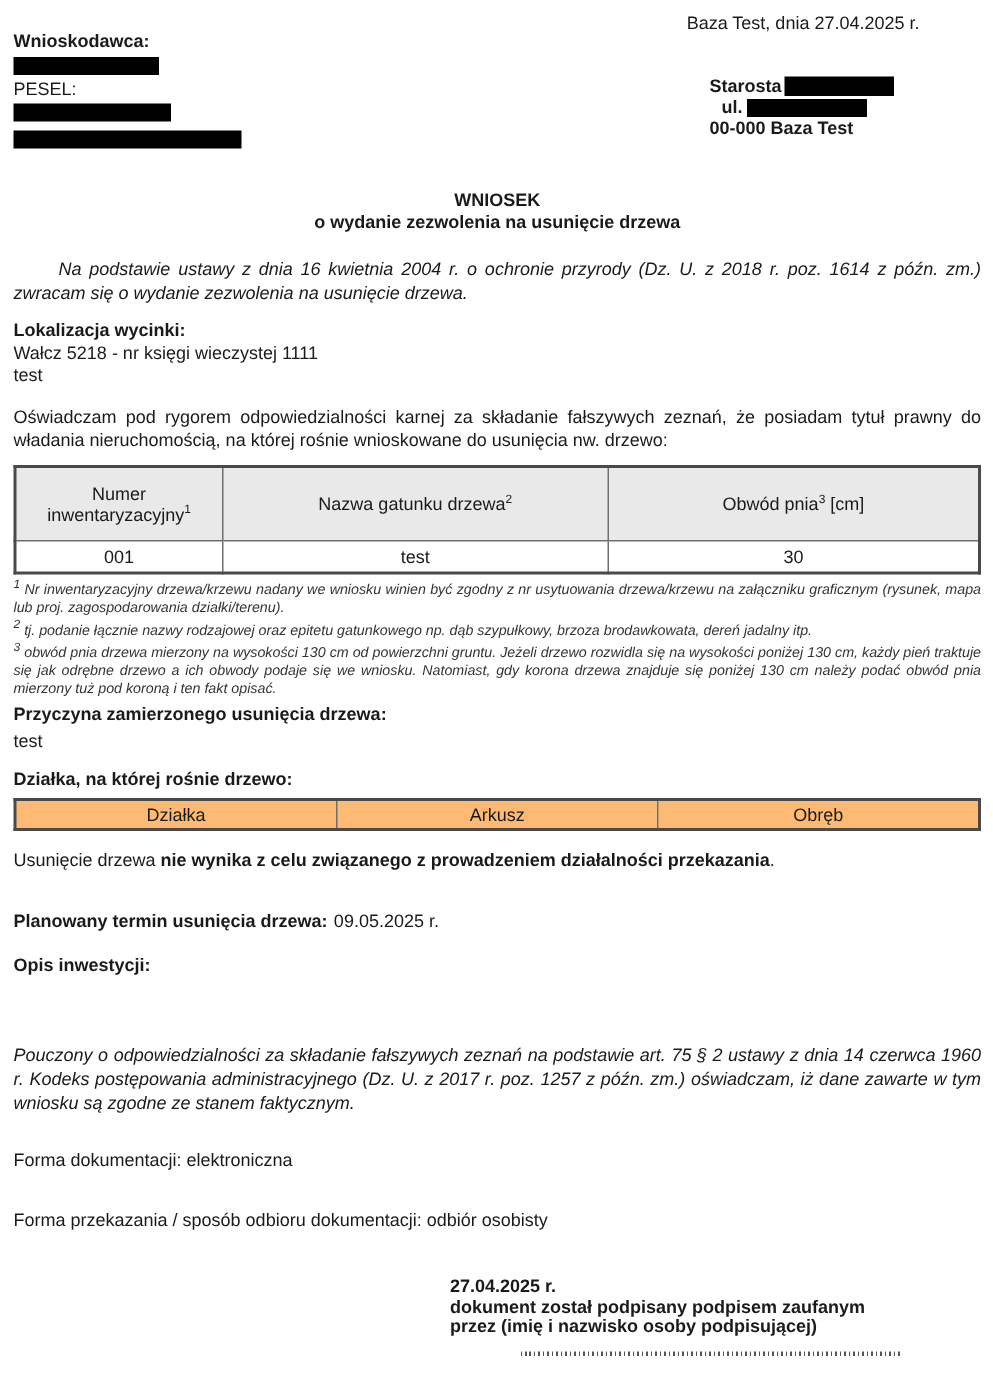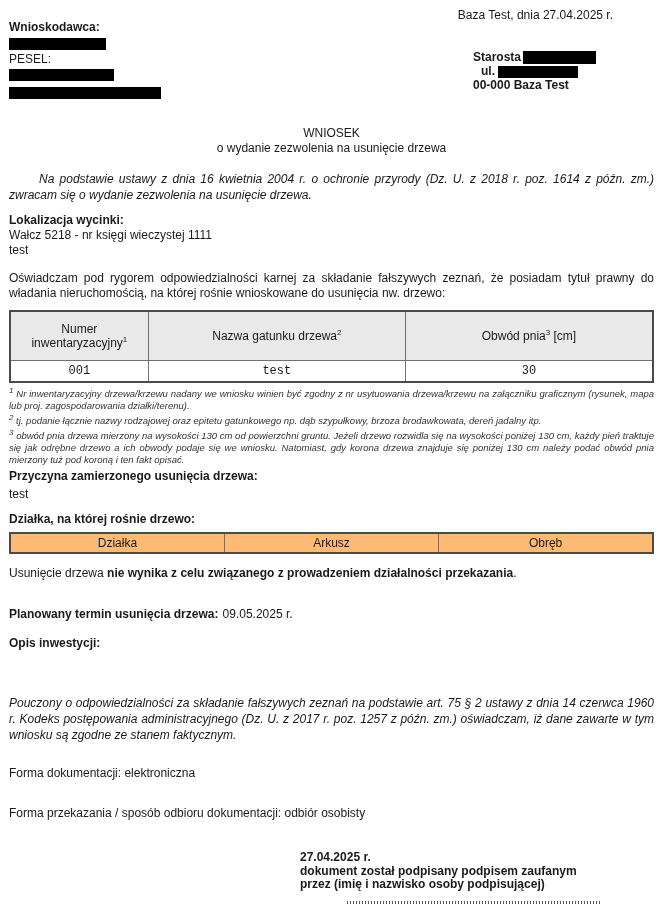--- a/index.html
+++ b/index.html
@@ -29,34 +29,34 @@
   .bar-address { width: 152px; height: 12px; margin: 6px 0 0 0; }
 
   .authority-block { position: absolute; top: 51px; left: 441px; line-height: 13px; font-weight: bold; margin-left: 32px; }
   .authority-block .row { margin-bottom: 1px; }
   .bar-authority-name   { width: 73px; height: 13px; margin-left: 2px; }
   .bar-authority-street { width: 80px; height: 12px; margin-left: 3px; }
   .authority-street-row { padding-left: 8px; }
 
   
   .content { position: absolute; top: 0; left: 9px; width: 645px; }
-  .title-block { margin-top: 126px; text-align: center; font-weight: normal; line-height: 15px; }
+  .title-block { margin-top: 126px; text-align: center; font-weight: bold; line-height: 15px; }
   .intro-para { margin-top: 16px; text-align: justify; text-indent: 30px; line-height: 15.5px; font-style: italic; }
   .section-label { font-weight: bold; line-height: 15px; }
   .loc-block { margin-top: 10px; line-height: 15px; }
   .decl-para { margin-top: 13px; text-align: justify; line-height: 15px; }
 
   table.doc-table { margin-top: 9px; width: 100%; border-collapse: collapse; border: 2px solid #4a4a4a; }
   table.doc-table th, table.doc-table td {
     border: 1px solid #6f6f6f;
     text-align: center; vertical-align: middle;
     font-weight: normal; padding: 2px 4px; line-height: 14px;
   }
   table.doc-table th { background: #e9e9e9; height: 49px; }
-  table.doc-table td { height: 22px; font-family: Liberation Mono, monospace; }
+  table.doc-table td { height: 22px; }
   .col-num { width: 21.5%; } .col-species { width: 40%; } .col-girth { width: 38.5%; }
   sup { font-size: 8px; line-height: 0; }
 
   .footnotes { margin-top: 5px; font-style: italic; font-size: 9.5px; line-height: 12px; color: #333; }
   .footnote { margin-bottom: 3px; text-align: justify; }
 
   .reason-label { }
   .reason-value { margin-top: 3px; line-height: 15px; }
   .parcel-label { margin-top: 10px; }
   table.parcel-table { margin-top: 5px; width: 100%; border-collapse: collapse; border: 2px solid #4a4a4a; }

